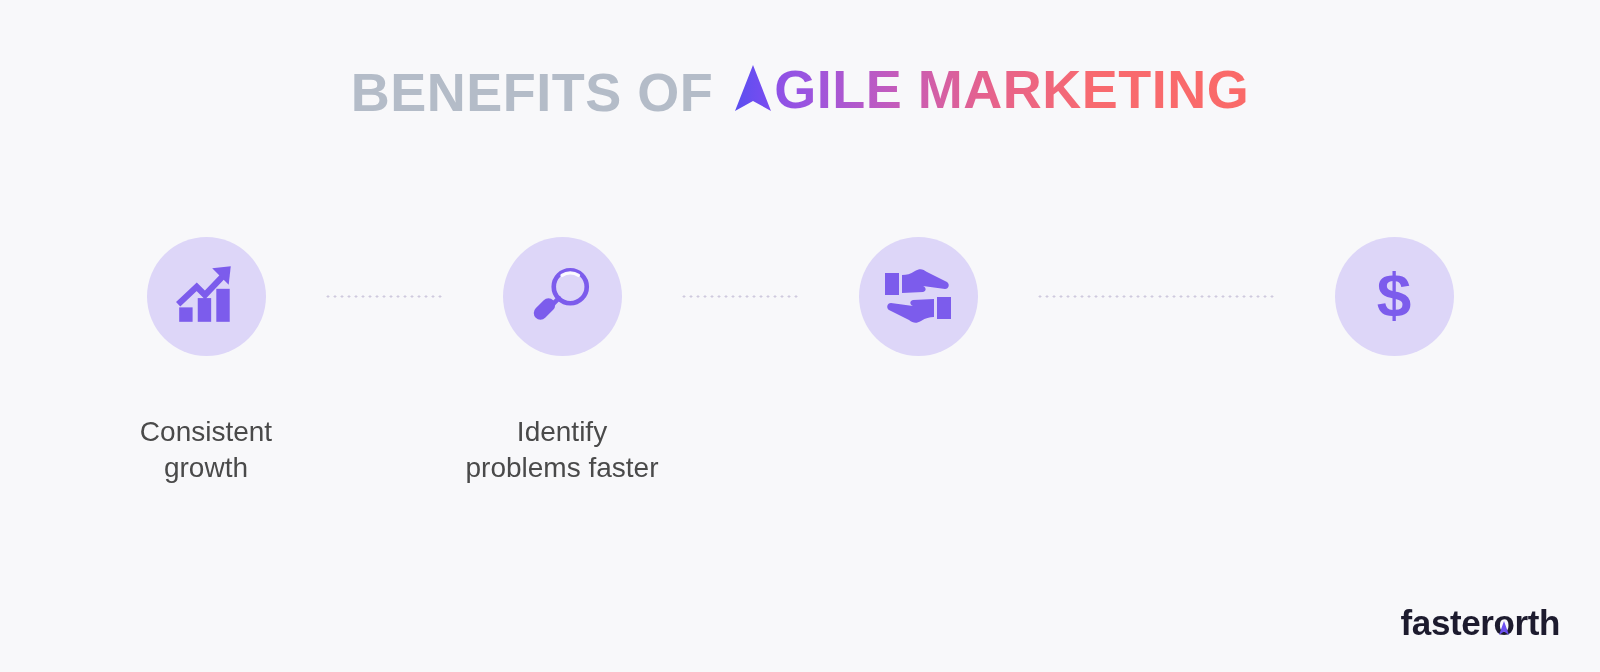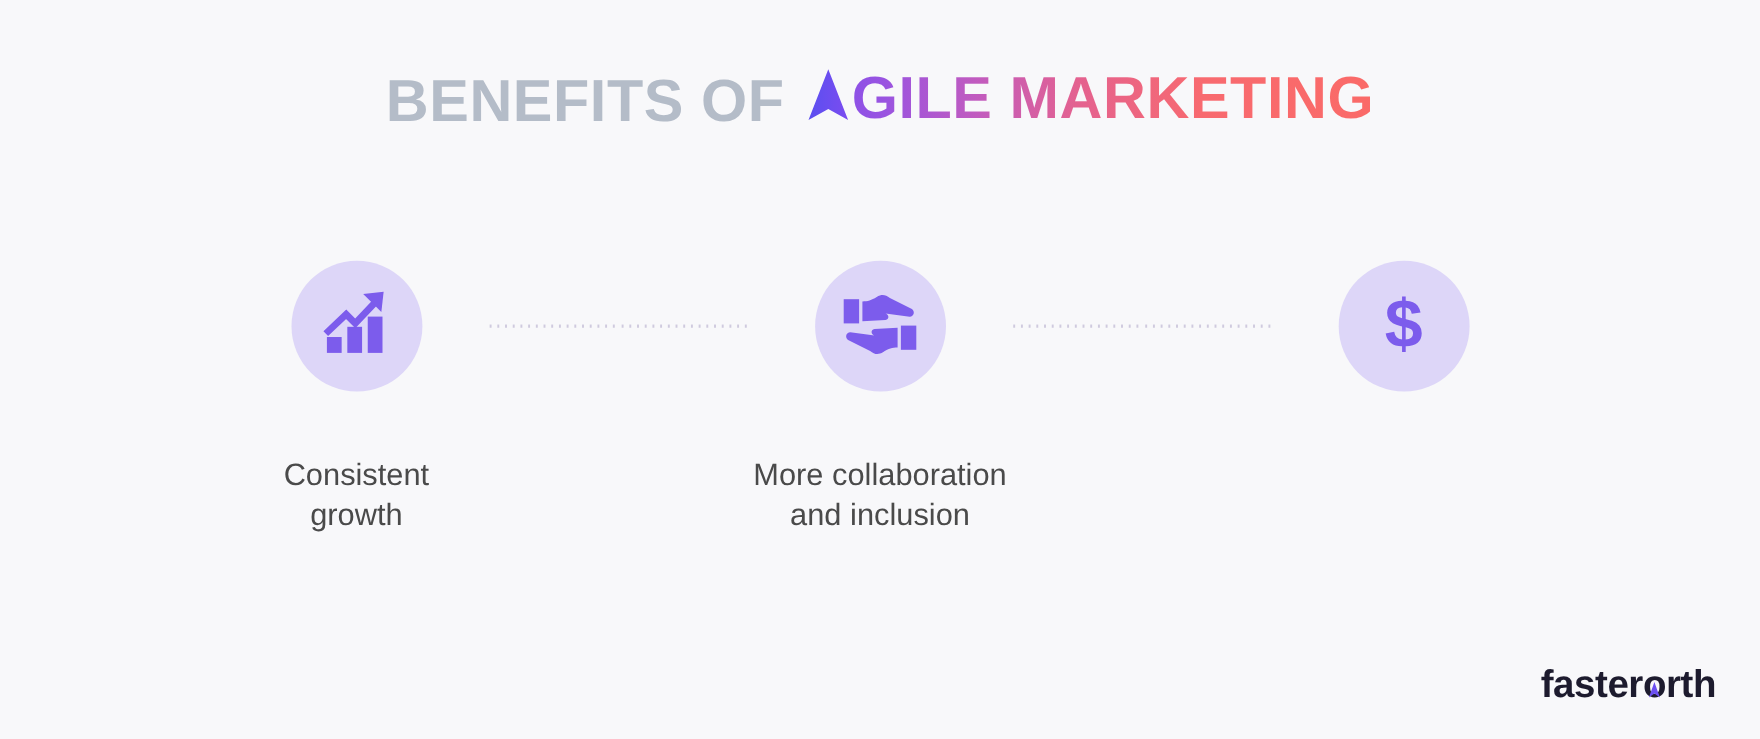--- a/index.html
+++ b/index.html
@@ -160,40 +160,52 @@
       </span>
     </div>
     <div class="caption">Consistent
 growth</div>
   </div>
 
   <div class="connector">
       <div class="dots"></div>
     </div>
 
+  <div class="item">
+    <div class="circle">
+      <span>
+        <svg width="66" height="66" viewBox="0 0 64 64" aria-hidden="true">
+          <circle cx="40" cy="24" r="16" fill="none" stroke="#7c5cec" stroke-width="4.5"></circle>
+          <path d="M32 13 A14 14 0 0 1 48 13" fill="none" stroke="#ffffff" stroke-width="3.2" stroke-linecap="round" opacity="0.95"></path>
+          <line x1="29" y1="35" x2="21" y2="43" stroke="#7c5cec" stroke-width="4.5" stroke-linecap="round"></line>
+          <rect x="3" y="39" width="24" height="13" rx="6.5" fill="#7c5cec" transform="rotate(-45 15 45.5)"></rect>
+        </svg>
+      </span>
+    </div>
+    <div class="caption">Identify
+problems faster</div>
+  </div>
 
   <div class="connector">
       <div class="dots"></div>
     </div>
 
   <div class="item">
     <div class="circle">
       <span>
         <svg width="70" height="66" viewBox="0 0 70 64" aria-hidden="true">
 
           <rect x="2" y="10" width="14" height="22" fill="#7c5cec"></rect>
           <path d="M19 12 C24 12 27 11 32 8 C37 5 40 6 44 9 L64 19 C67 21 66 26 62 26 L40 23 C43 24 44 28 40 29 L19 30 Z" fill="#7c5cec"></path>
 
           <rect x="54" y="34" width="14" height="22" fill="#7c5cec"></rect>
           <path d="M51 54 C46 54 43 55 38 58 C33 61 30 60 26 57 L6 47 C3 45 4 40 8 40 L30 43 C27 42 26 38 30 37 L51 36 Z" fill="#7c5cec"></path>
         </svg>
       </span>
     </div>
-    <div class="caption">More collaboration
-and inclusion</div>
   </div>
 
   <div class="connector">
       <div class="dots"></div>
     </div>
 
 
   <div class="connector">
       <div class="dots"></div>
     </div>

